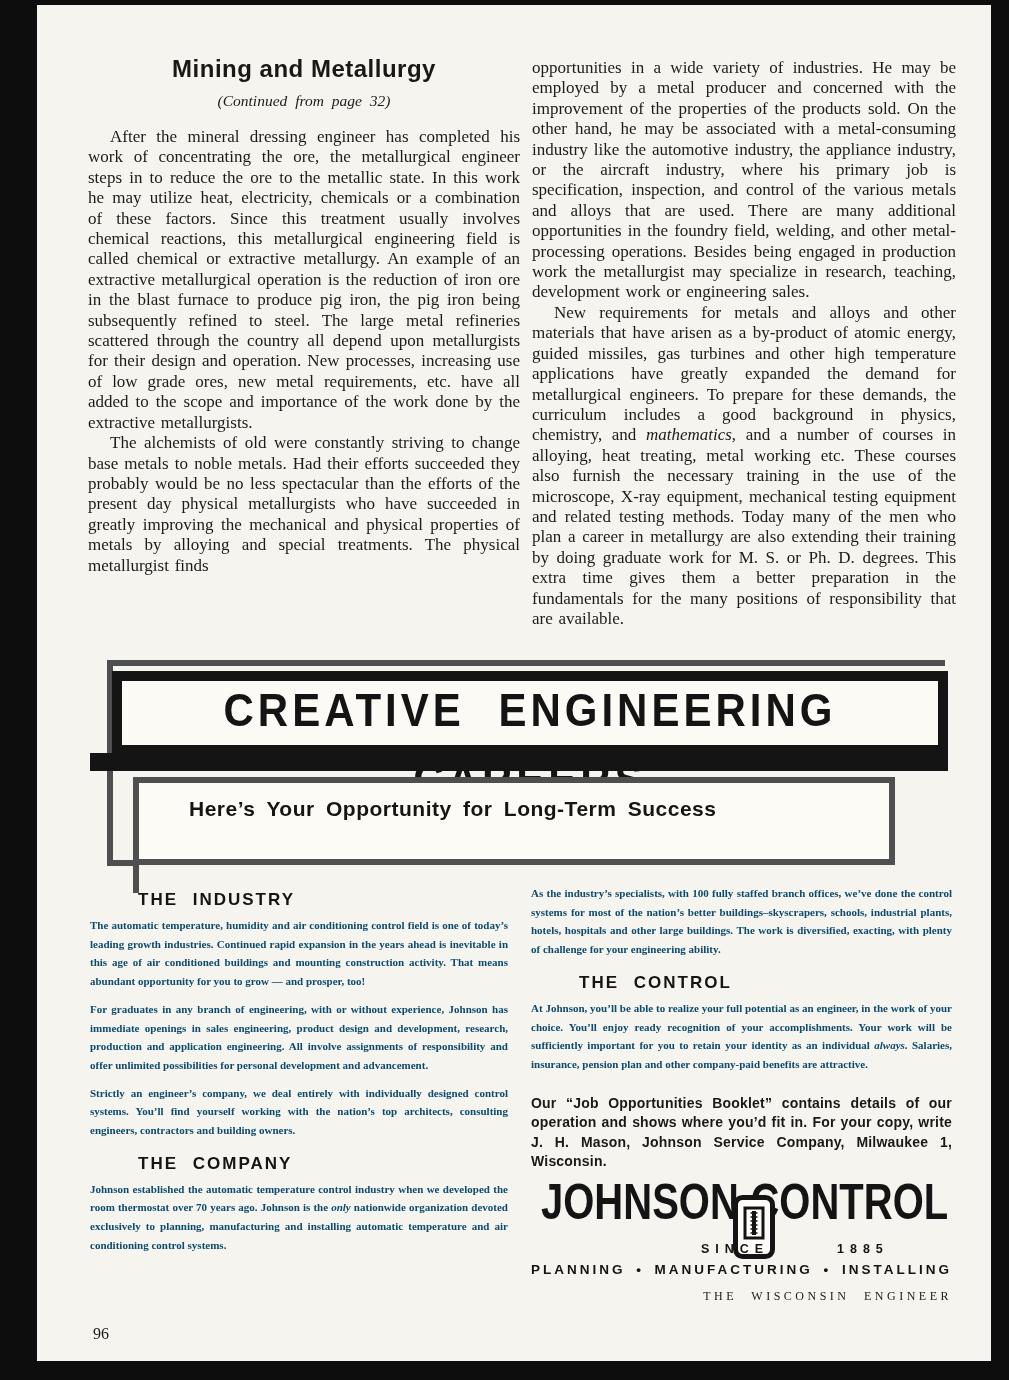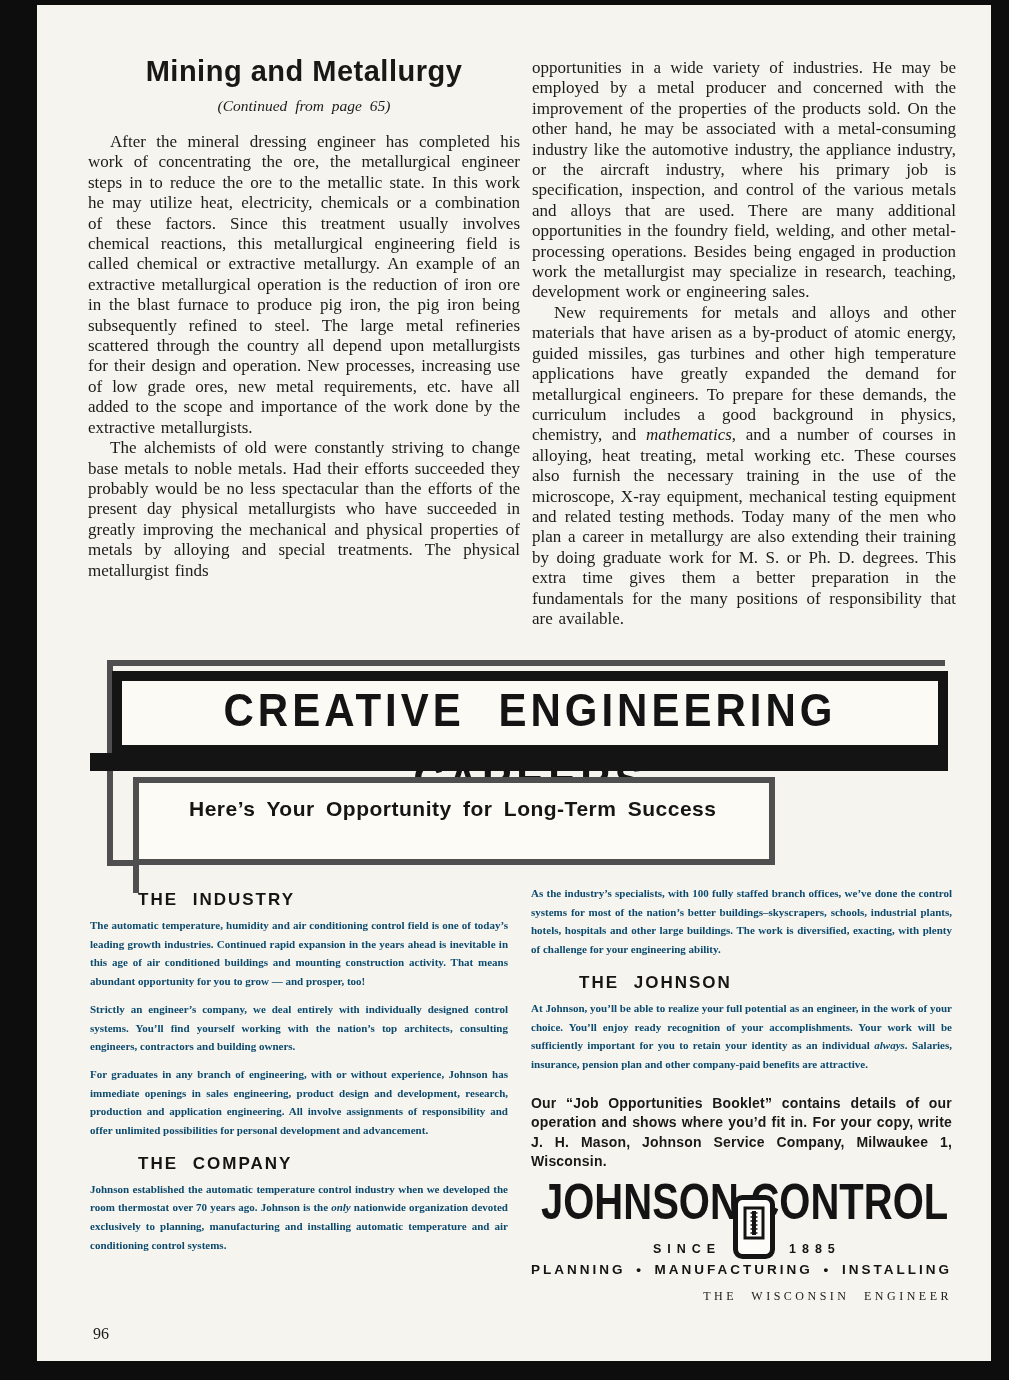--- a/index.html
+++ b/index.html
@@ -12,21 +12,21 @@
   
   .edge{background:#0d0d0d;}
   #edge-left{left:0;top:0;width:37px;height:1380px;}
   #edge-right{left:991px;top:0;width:18px;height:1380px;}
   #edge-top{left:0;top:0;width:1009px;height:5px;}
   #edge-bottom{left:0;top:1361px;width:1009px;height:19px;}
   
   #article-left{left:88px;top:55px;width:432px;}
   #article-right{left:532px;top:58px;width:424px;}
   .article-title{
-    font-family:"Liberation Sans",sans-serif;font-weight:bold;font-size:29px;
+    font-family:"Liberation Sans",sans-serif;font-weight:bold;font-size:24px;
     text-align:center;letter-spacing:.5px;margin:0 0 9px 0;color:#191816;
   }
   .article-continued{
     font-style:italic;font-size:15.5px;text-align:center;margin:0 0 17px 0;
     word-spacing:4px;
   }
   .body-p{
     font-size:17px;line-height:20.4px;text-align:justify;margin:0;
     word-spacing:1.5px;
   }
@@ -40,21 +40,21 @@
     left:112px;top:671px;width:836px;height:84px;box-sizing:border-box;
     border:10px solid #141414;background:#fbfaf5;
   }
   #ad-banner-box .banner-text{
     font-family:"Liberation Sans",sans-serif;font-weight:bold;font-size:42px;
     letter-spacing:4px;word-spacing:18px;line-height:64px;text-align:center;
     color:#141414;transform:scaleY(1.08);transform-origin:center;
   }
   #ad-bar{left:90px;top:753px;width:858px;height:18px;background:#141414;}
   #ad-sub-box{
-    left:133px;top:777px;width:642px;height:88px;box-sizing:border-box;
+    left:133px;top:777px;width:762px;height:88px;box-sizing:border-box;
     border:6px solid #4f4f4f;background:#fcfbf6;padding:11px 0 0 50px;
   }
   .sub-line{
     font-family:"Liberation Sans",sans-serif;font-weight:bold;font-size:21px;
     line-height:29px;letter-spacing:.5px;word-spacing:5px;color:#161513;
   }
   #ad-sub-tail{left:133px;top:865px;width:6px;height:28px;}
   
   #ad-col-left{left:90px;top:888px;width:418px;}
   #ad-col-right{left:531px;top:884px;width:421px;}
@@ -77,21 +77,21 @@
   #logo-block{left:531px;top:1180px;width:421px;height:100px;}
   .logo-word{
     position:absolute;font-family:"Liberation Sans",sans-serif;font-weight:bold;
     font-size:50px;line-height:44px;color:#141414;letter-spacing:0;
   }
   #logo-word1{left:10px;top:0;transform:scaleX(.8);transform-origin:left top;}
   #logo-word2{right:4px;top:0;transform:scaleX(.8);transform-origin:right top;}
   #logo-therm{left:201px;top:14px;width:44px;height:66px;}
   .logo-small{
     position:absolute;font-family:"Liberation Sans",sans-serif;font-weight:bold;
-    font-size:12.5px;letter-spacing:6px;top:62px;color:#141414;
+    font-size:12.5px;letter-spacing:6px;top:62px;color:#141414;margin-left:48px;
   }
   #logo-since{left:122px;}
   #logo-year{left:258px;}
   #logo-tagline{
     left:531px;top:1262px;width:421px;display:flex;justify-content:space-between;
     align-items:flex-end;font-family:"Liberation Sans",sans-serif;font-weight:bold;
     font-size:13.5px;letter-spacing:3px;color:#141414;
   }
   
   #page-number{left:93px;top:1325px;font-size:16px;}
@@ -103,21 +103,21 @@
 </head>
 <body>
 
 <div class="abs edge" id="edge-left"></div>
 <div class="abs edge" id="edge-right"></div>
 <div class="abs edge" id="edge-top"></div>
 <div class="abs edge" id="edge-bottom"></div>
 
 <div class="abs" id="article-left">
   <h1 class="article-title">Mining and Metallurgy</h1>
-  <div class="article-continued">(Continued from page 65)</div>
+  <div class="article-continued">(Continued from page 32)</div>
   <p class="body-p indent">After the mineral dressing engineer has completed his work of concentrating the ore, the metallurgical engineer steps in to reduce the ore to the metallic state. In this work he may utilize heat, electricity, chemicals or a combination of these factors. Since this treatment usually involves chemical reactions, this metallurgical engineering field is called chemical or extractive metallurgy. An example of an extractive metallurgical operation is the reduction of iron ore in the blast furnace to produce pig iron, the pig iron being subsequently refined to steel. The large metal refineries scattered through the country all depend upon metallurgists for their design and operation. New processes, increasing use of low grade ores, new metal requirements, etc. have all added to the scope and importance of the work done by the extractive metallurgists.</p>
   <p class="body-p indent">The alchemists of old were constantly striving to change base metals to noble metals. Had their efforts succeeded they probably would be no less spectacular than the efforts of the present day physical metallurgists who have succeeded in greatly improving the mechanical and physical properties of metals by alloying and special treatments. The physical metallurgist finds</p>
 </div>
 
 <div class="abs" id="article-right">
   <p class="body-p">opportunities in a wide variety of industries. He may be employed by a metal producer and concerned with the improvement of the properties of the products sold. On the other hand, he may be associated with a metal-consuming industry like the automotive industry, the appliance industry, or the aircraft industry, where his primary job is specification, inspection, and control of the various metals and alloys that are used. There are many additional opportunities in the foundry field, welding, and other metal-processing operations. Besides being engaged in production work the metallurgist may specialize in research, teaching, development work or engineering sales.</p>
   <p class="body-p indent"><span>New requirements for metals and alloys and other materials that have arisen as a by-product of atomic energy, guided missiles, gas turbines and other high temperature applications have greatly expanded the demand for metallurgical engineers. To prepare for these demands, the curriculum includes a good background in physics, chemistry, and </span><i>mathematics</i><span>, and a number of courses in alloying, heat treating, metal working etc. These courses also furnish the necessary training in the use of the microscope, X-ray equipment, mechanical testing equipment and related testing methods. Today many of the men who plan a career in metallurgy are also extending their training by doing graduate work for M. S. or Ph. D. degrees. This extra time gives them a better preparation in the fundamentals for the many positions of responsibility that are available.</span></p>
 </div>
 
 <div class="abs gray" id="ad-frame-top"></div>
@@ -128,29 +128,29 @@
   <div class="banner-text">CREATIVE ENGINEERING CAREERS</div>
 </div>
 <div class="abs" id="ad-sub-box">
   <div class="sub-line">Here’s Your Opportunity for Long-Term Success</div>
 </div>
 <div class="abs gray" id="ad-sub-tail"></div>
 
 <div class="abs" id="ad-col-left">
   <div class="ad-heading first">THE INDUSTRY</div>
   <p class="ad-p">The automatic temperature, humidity and air conditioning control field is one of today’s leading growth industries. Continued rapid expansion in the years ahead is inevitable in this age of air conditioned buildings and mounting construction activity. That means abundant opportunity for you to grow — and prosper, too!</p>
+  <p class="ad-p">For graduates in any branch of engineering, with or without experience, Johnson has immediate openings in sales engineering, product design and development, research, production and application engineering. All involve assignments of responsibility and offer unlimited possibilities for personal development and advancement.</p>
   <p class="ad-p">Strictly an engineer’s company, we deal entirely with individually designed control systems. You’ll find yourself working with the nation’s top architects, consulting engineers, contractors and building owners.</p>
-  <p class="ad-p">For graduates in any branch of engineering, with or without experience, Johnson has immediate openings in sales engineering, product design and development, research, production and application engineering. All involve assignments of responsibility and offer unlimited possibilities for personal development and advancement.</p>
   <div class="ad-heading">THE COMPANY</div>
   <p class="ad-p"><span>Johnson established the automatic temperature control industry when we developed the room thermostat over 70 years ago. Johnson is the </span><i>only</i><span> nationwide organization devoted exclusively to planning, manufacturing and installing automatic temperature and air conditioning control systems.</span></p>
 </div>
 
 <div class="abs" id="ad-col-right">
   <p class="ad-p">As the industry’s specialists, with 100 fully staffed branch offices, we’ve done the control systems for most of the nation’s better buildings–skyscrapers, schools, industrial plants, hotels, hospitals and other large buildings. The work is diversified, exacting, with plenty of challenge for your engineering ability.</p>
-  <div class="ad-heading">THE JOHNSON</div>
+  <div class="ad-heading">THE CONTROL</div>
   <p class="ad-p"><span>At Johnson, you’ll be able to realize your full potential as an engineer, in the work of your choice. You’ll enjoy ready recognition of your accomplishments. Your work will be sufficiently important for you to retain your identity as an individual </span><i>always</i><span>. Salaries, insurance, pension plan and other company-paid benefits are attractive.</span></p>
   <p class="ad-note">Our “Job Opportunities Booklet” contains details of our operation and shows where you’d fit in. For your copy, write J. H. Mason, Johnson Service Company, Milwaukee 1, Wisconsin.</p>
 </div>
 
 <div class="abs" id="logo-block">
   <span class="logo-word" id="logo-word1">JOHNSON</span>
   <span class="logo-word" id="logo-word2">CONTROL</span>
   <svg class="abs" id="logo-therm" viewBox="0 0 44 66">
     <rect x="3.5" y="3.5" width="37" height="59" rx="7" fill="#fdfcf8" stroke="#141414" stroke-width="5"></rect>
     <rect x="13" y="14" width="18" height="30" fill="none" stroke="#141414" stroke-width="3"></rect>

